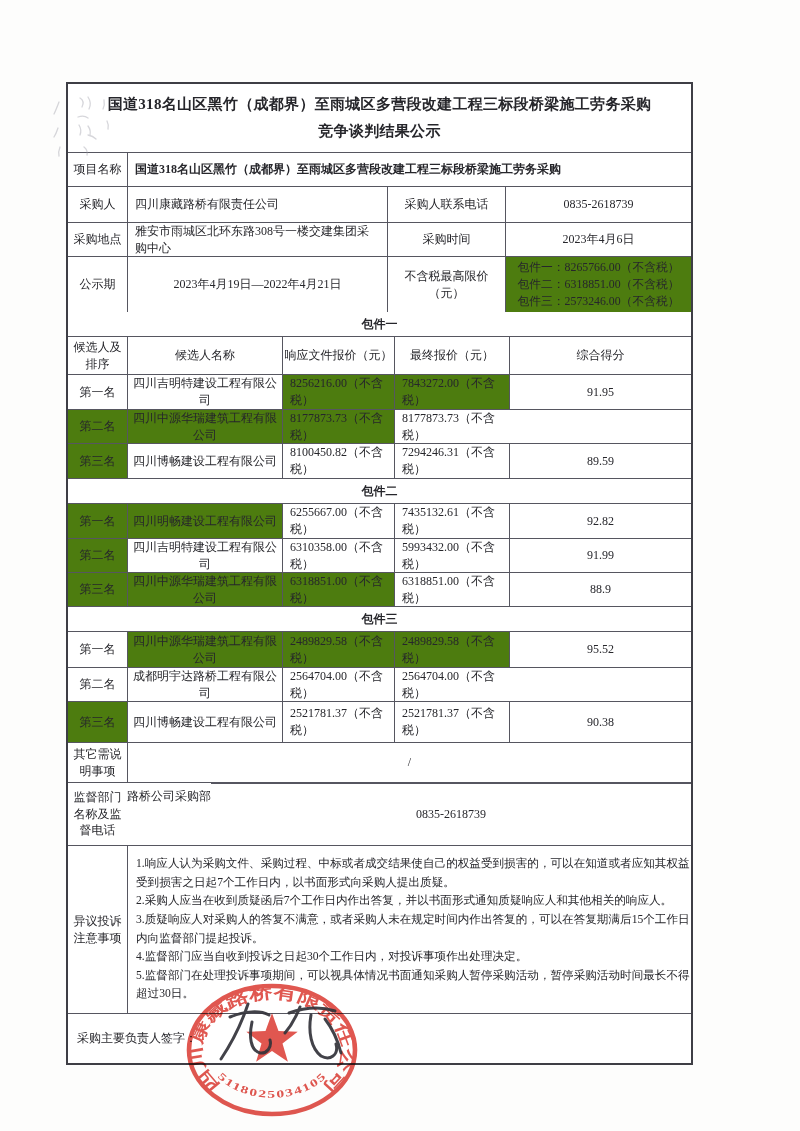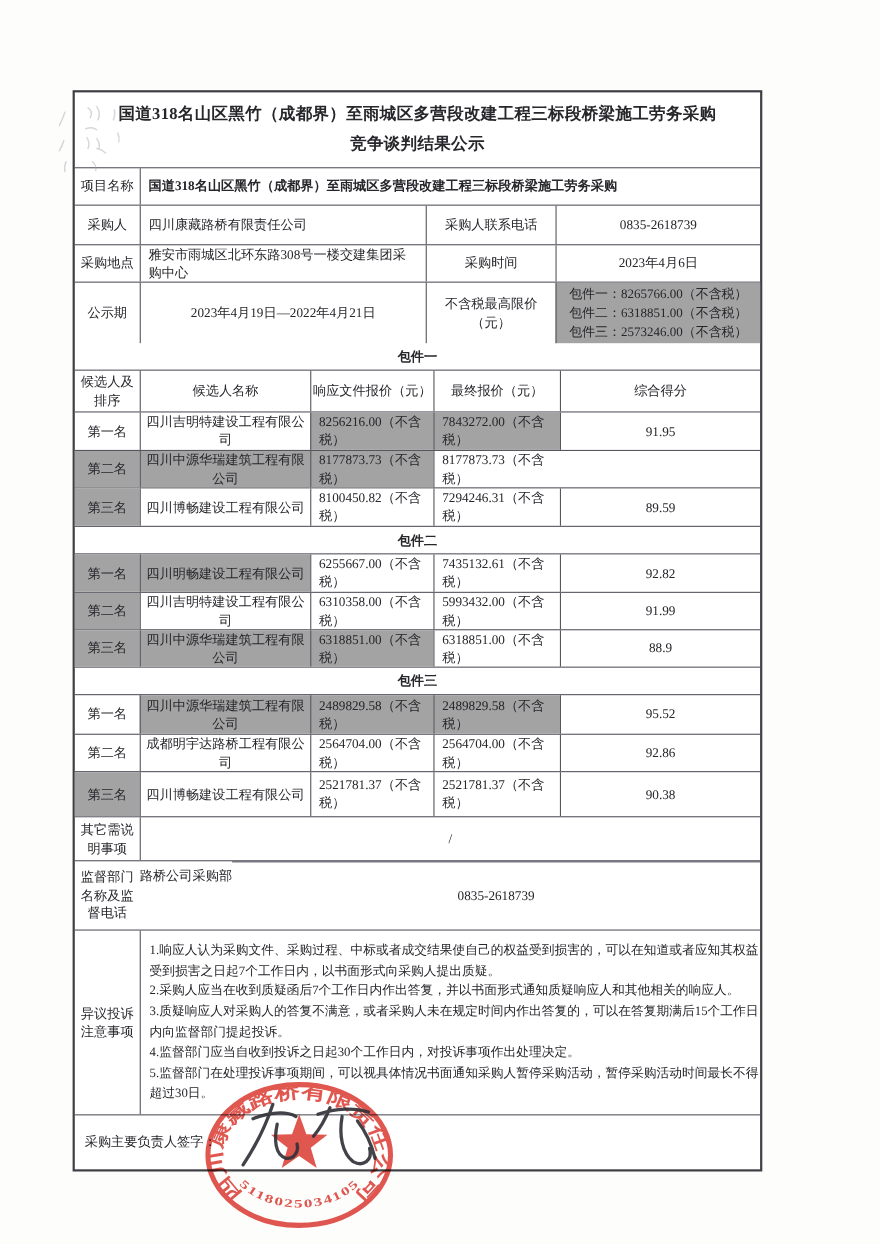--- a/index.html
+++ b/index.html
@@ -8,21 +8,21 @@
   .page { position:absolute; inset:0; background:#fdfdfc; overflow:hidden; }
 
   .table { position:absolute; left:66px; top:82px; width:627px; border:2px solid #3e3e45; background:#ffffff; }
   .row { display:flex; border-top:1px solid #565660; }
   .row:first-child { border-top:none; }
   .cell { border-left:1px solid #565660; display:flex; align-items:center; justify-content:center;
           font-size:12px; line-height:1.4; text-align:center; overflow:hidden; }
   .cell:first-child { border-left:none; }
   .left   { justify-content:flex-start; text-align:left; padding:2px 7px; }
   .pre    { white-space:pre-line; }
-  .tint   { background:#a3a3a3; }
+  .tint   { background:#4d7c0f; }
   .bold   { font-weight:bold; }
 
   .w1 { width:59px;  flex:none; }
   .w2 { width:155px; flex:none; }
   .w3 { width:112px; flex:none; }
   .w4 { width:115px; flex:none; }
   .wf { flex:1; }
   .iw2 { width:260px; flex:none; }
   .iw3 { width:118px; flex:none; }
 
@@ -156,21 +156,20 @@
           <div class="cell w2 tint">四川中源华瑞建筑工程有限公司</div>
           <div class="cell w3 left tint">2489829.58（不含税）</div>
           <div class="cell w4 left tint">2489829.58（不含税）</div>
           <div class="cell wf">95.52</div>
         </div>
         <div class="row" style="height: 34px;">
           <div class="cell w1">第二名</div>
           <div class="cell w2">成都明宇达路桥工程有限公司</div>
           <div class="cell w3 left">2564704.00（不含税）</div>
           <div class="cell w4 left">2564704.00（不含税）</div>
-          <div class="cell wf">92.86</div>
         </div>
         <div class="row" style="height: 41px;">
           <div class="cell w1 tint">第三名</div>
           <div class="cell w2">四川博畅建设工程有限公司</div>
           <div class="cell w3 left">2521781.37（不含税）</div>
           <div class="cell w4 left">2521781.37（不含税）</div>
           <div class="cell wf">90.38</div>
         </div>
       </div>
 

